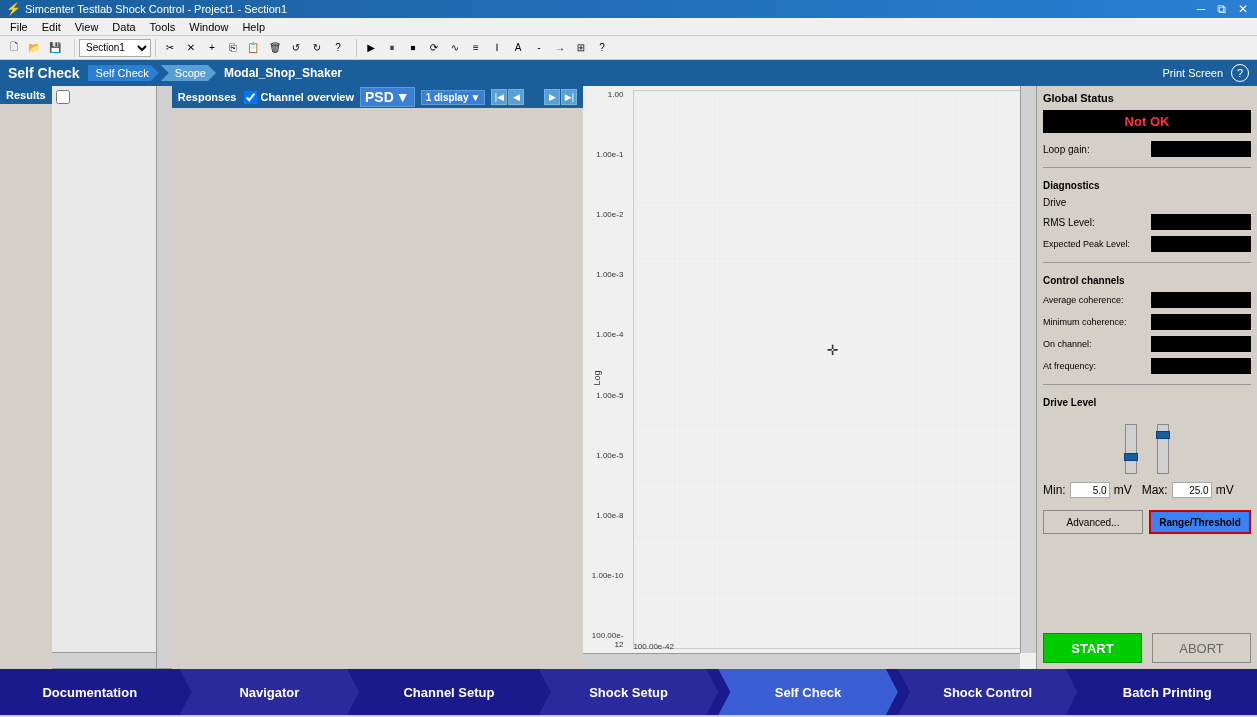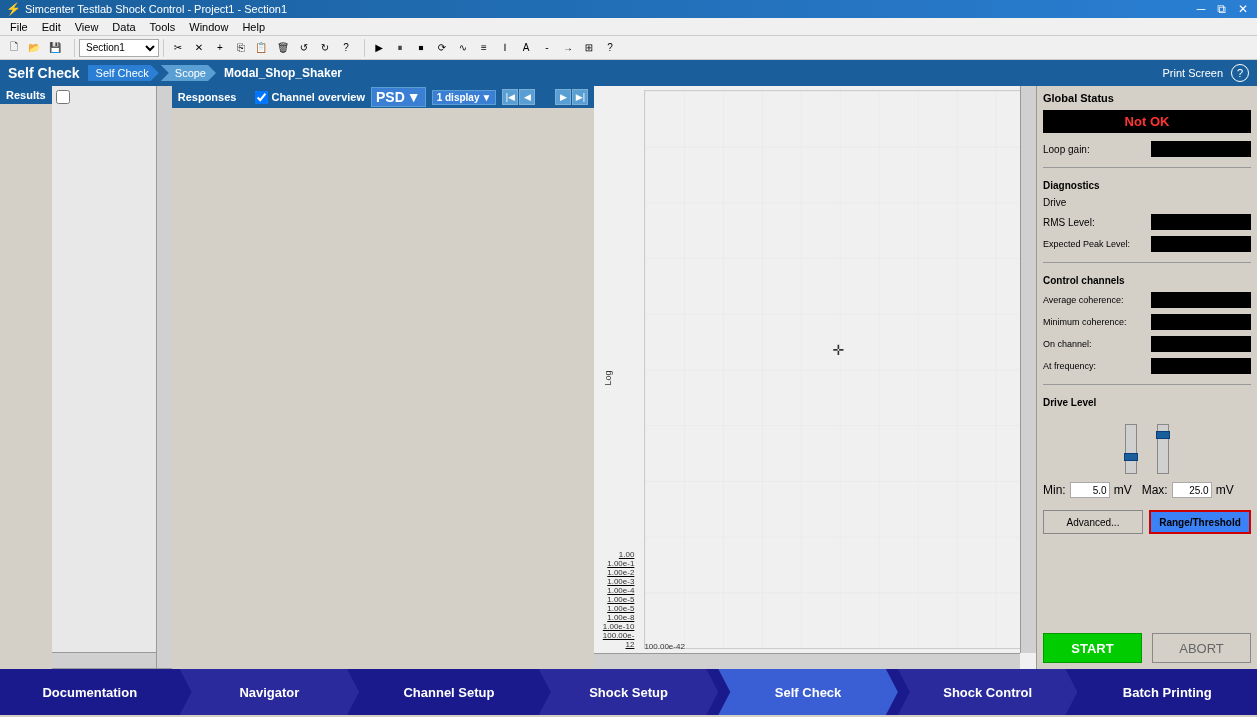--- a/index.html
+++ b/index.html
@@ -51,21 +51,21 @@
     .toolbar-btn {
       width: 20px; height: 20px;
       background: #f0f0f0;
       border: 1px solid transparent;
       cursor: pointer;
       display: flex; align-items: center; justify-content: center;
       font-size: 10px;
     }
     .toolbar-separator { width: 1px; height: 18px; background: #ccc; margin: 0 2px; }
     .toolbar-dropdown {
-      height: 18px; width: 80px;
+      height: 18px; width: 72px;
       border: 1px solid #aaa;
       background: white;
       font-size: 10px;
       padding: 0 2px;
     }
 
     
     .selfcheck-header {
       background: #1a5f9c;
       height: 26px;
@@ -172,21 +172,21 @@
     
     .responses-header {
       background: #1a5f9c;
       height: 22px;
       display: flex;
       align-items: center;
       padding: 0 6px;
       color: white;
       font-size: 11px;
       font-weight: bold;
-      gap: 19px;
+      gap: 8px;
     }
     .responses-header-right {
       display: flex;
       align-items: center;
       gap: 6px;
       margin-left: auto;
     }
     .channel-overview-check { display: flex; align-items: center; gap: 3px; font-size: 11px; color: white; }
     .psd-dropdown {
       background: #3a7fd4;
@@ -259,22 +259,21 @@
       border: 1px solid #ccc;
     }
 
     
     .y-ticks {
       position: absolute;
       left: 4px; top: 4px; bottom: 20px;
       width: 38px;
       display: flex;
       flex-direction: column;
-      justify-content: flex-end;
-      text-decoration: underline;
+      justify-content: space-between;
     }
     .y-tick { font-size: 8px; color: #333; text-align: right; padding-right: 2px; }
 
     
     .right-panel {
       width: 220px;
       background: #d4d0c8;
       display: flex;
       flex-direction: column;
       padding: 6px;

